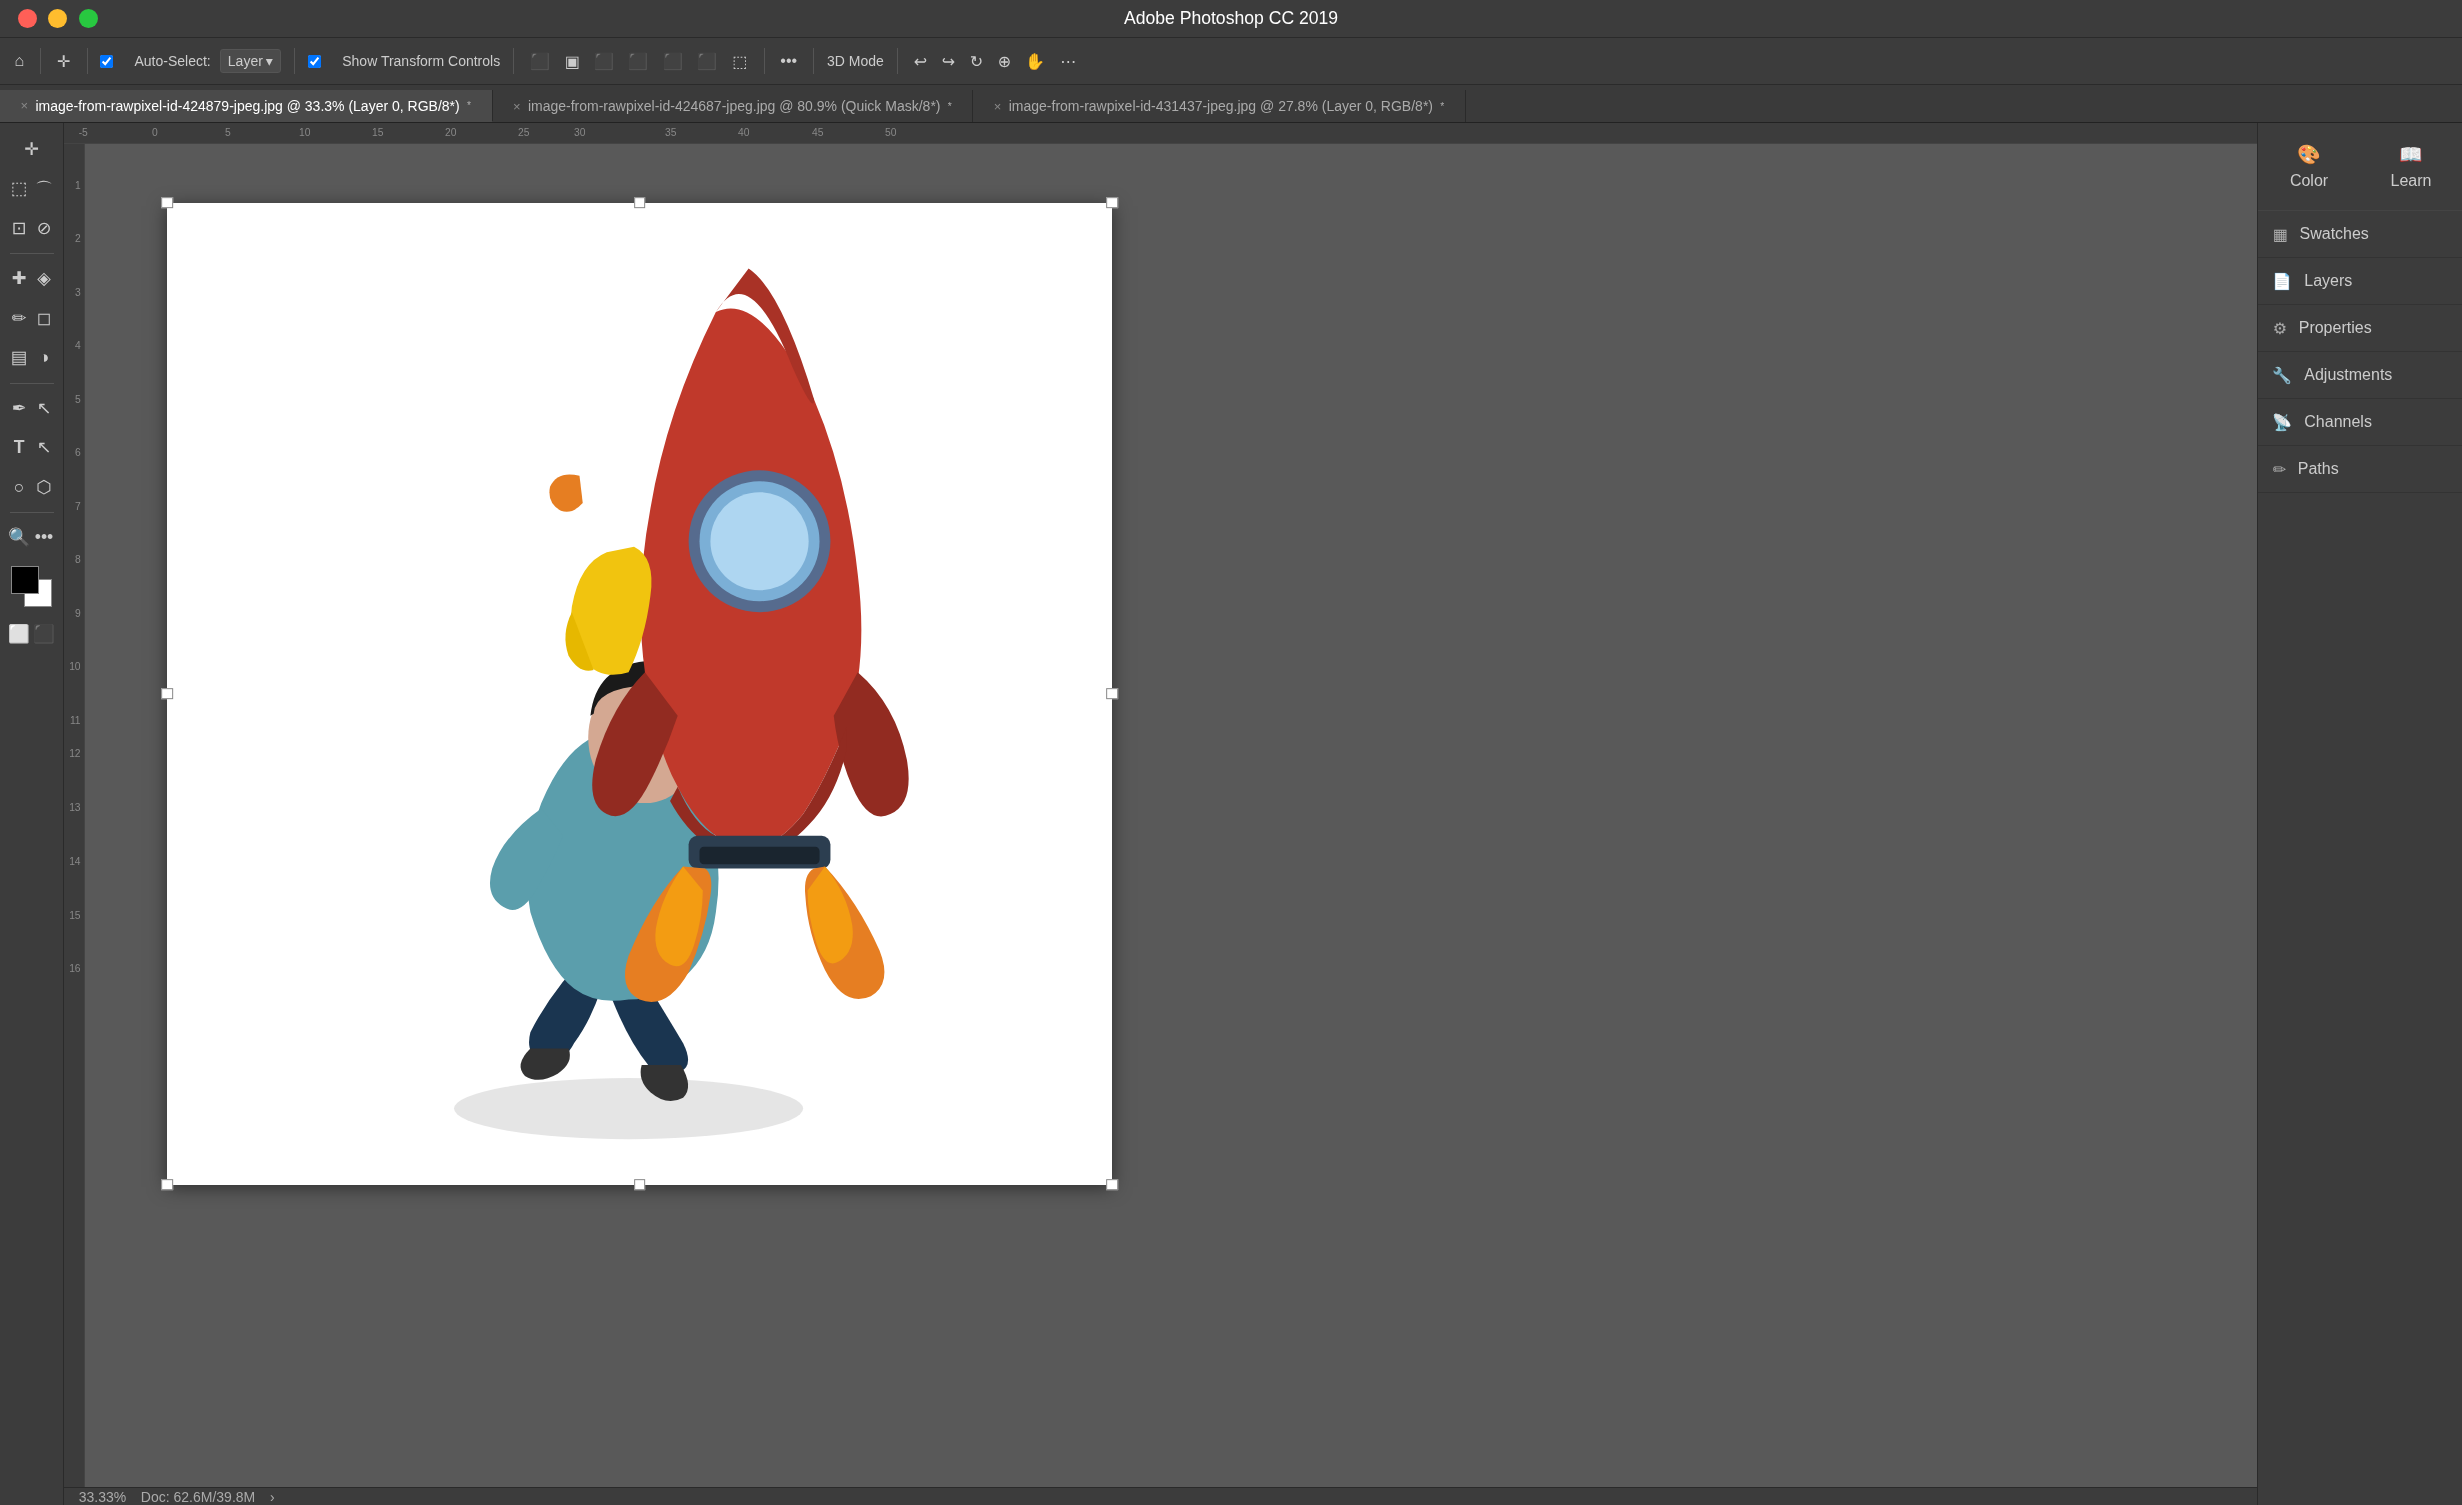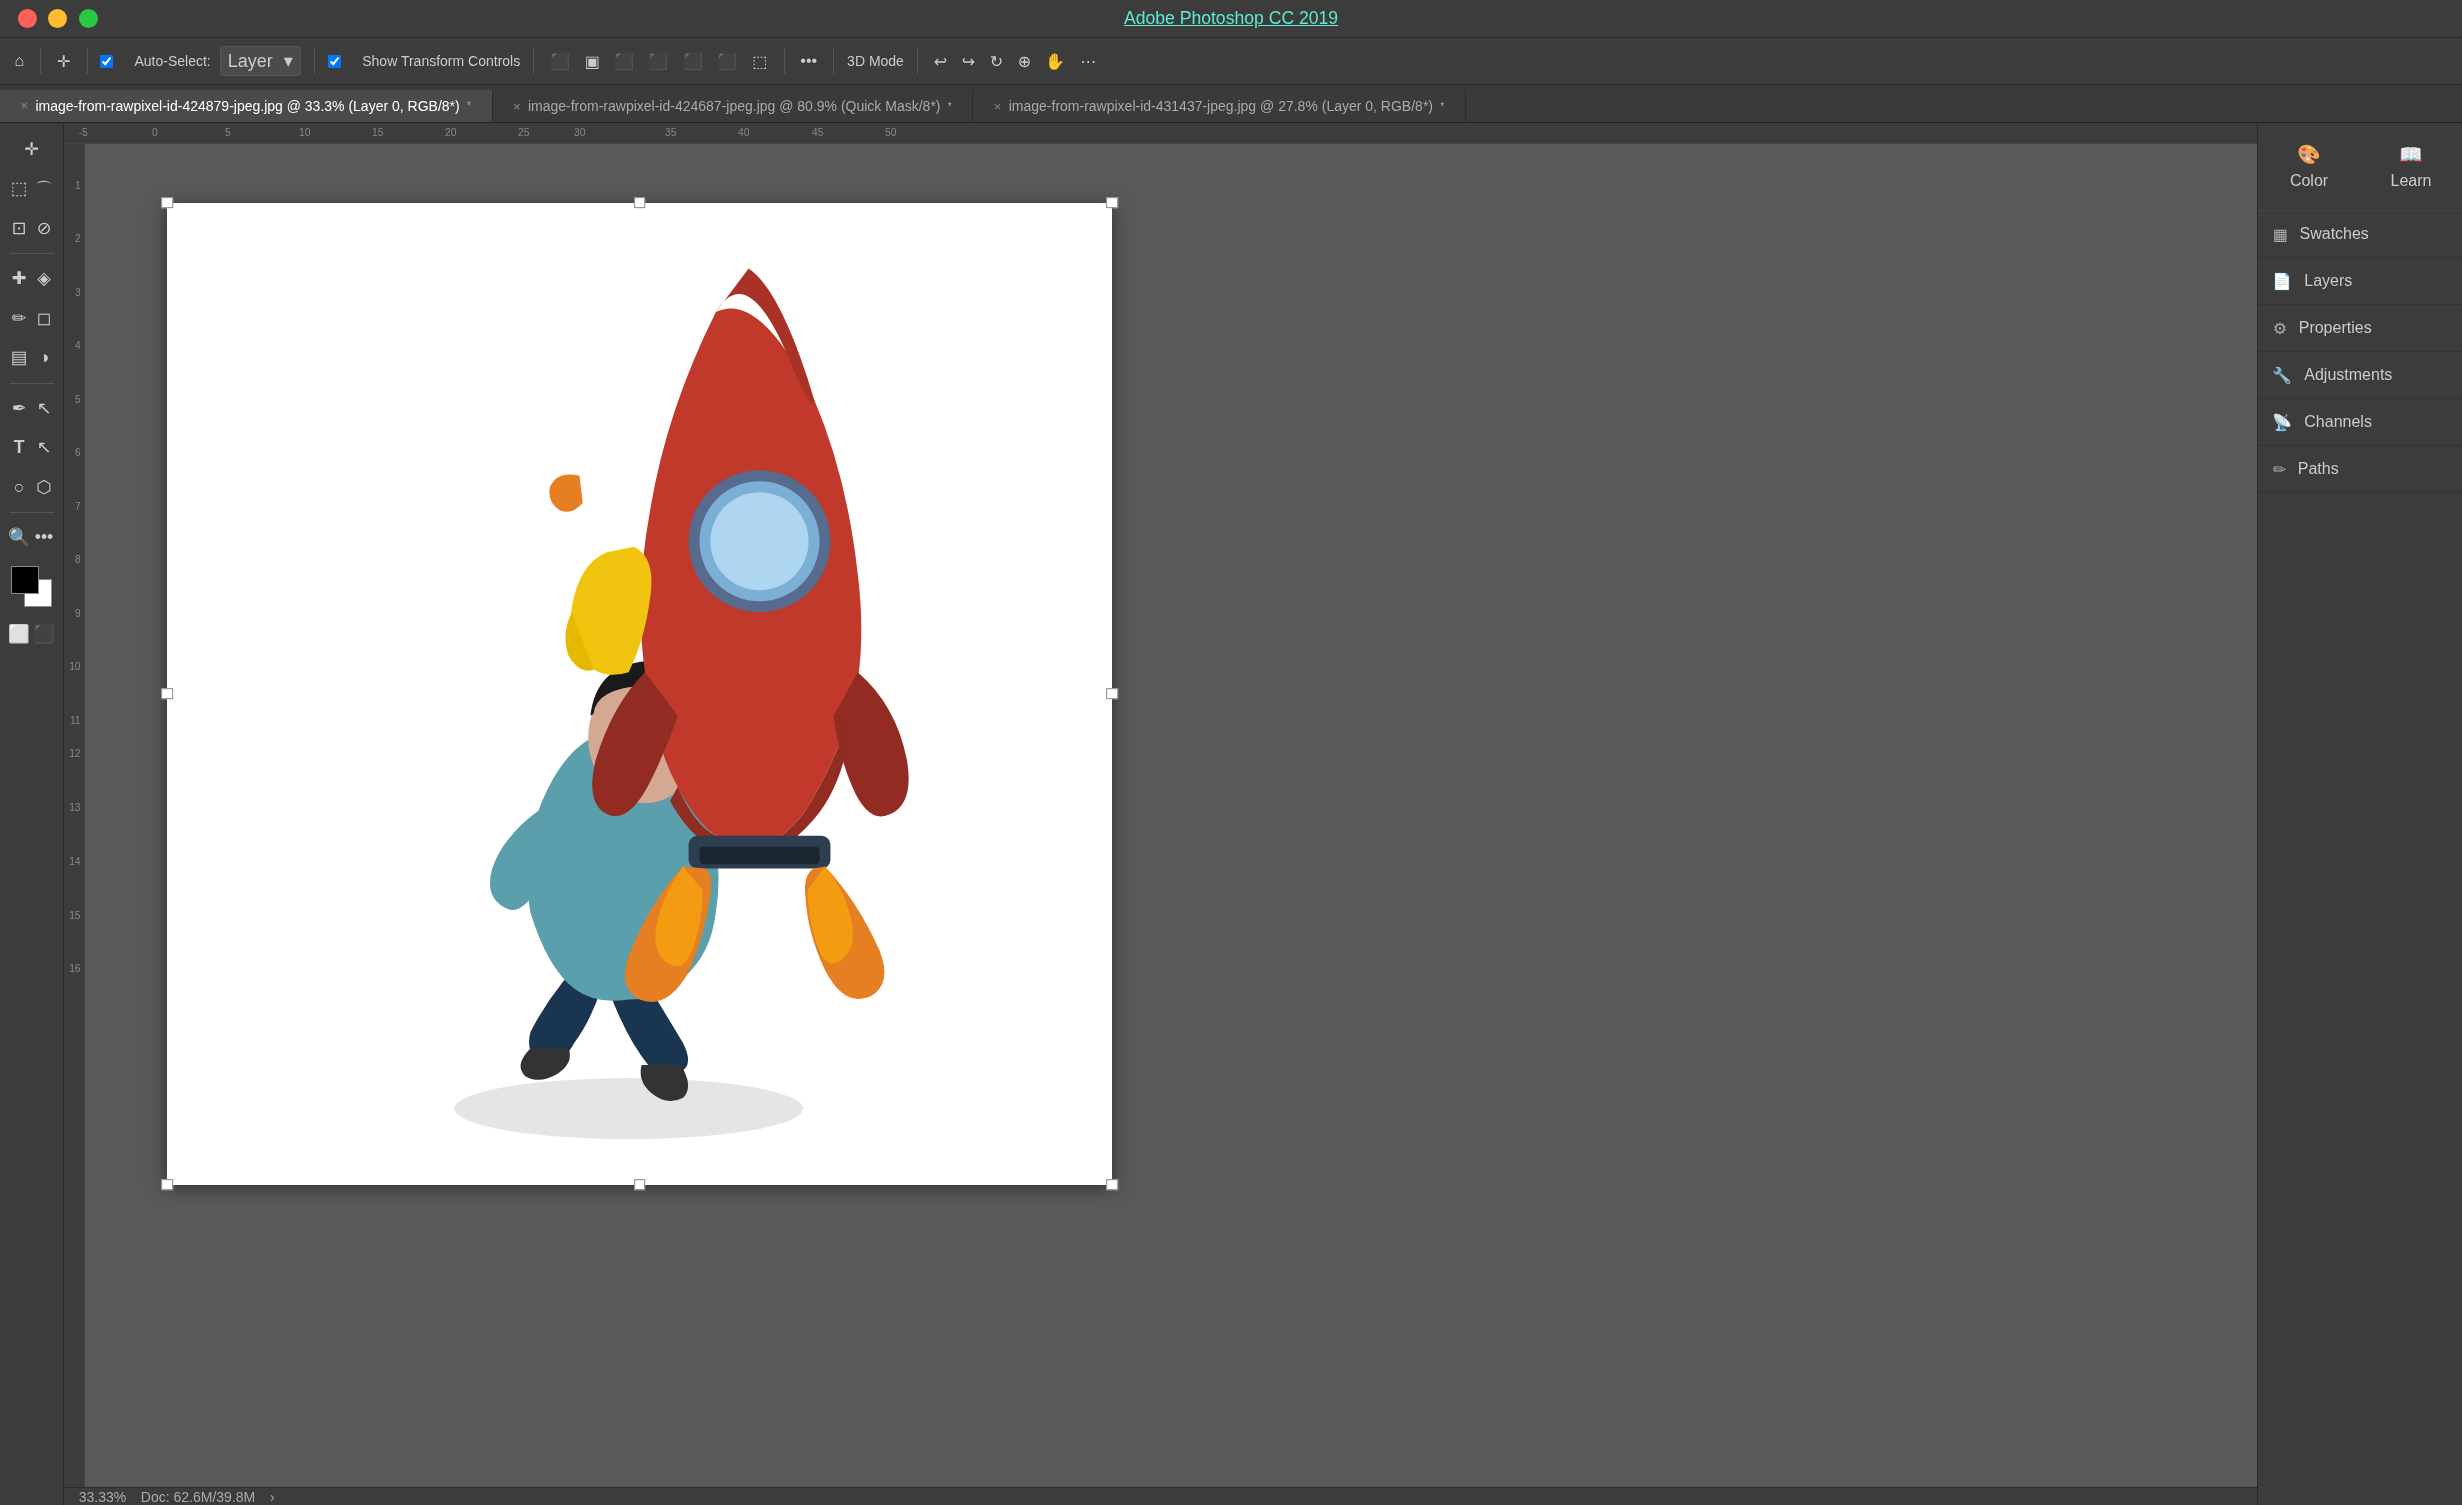--- a/index.html
+++ b/index.html
@@ -9,34 +9,34 @@
     #title-bar {
       width: 100%; height: 38px; background: #3c3c3c;
       display: flex; align-items: center; justify-content: center;
       position: relative; border-bottom: 0.7px solid #2a2a2a;
     }
     #title-bar .window-controls { position: absolute; left: 17.6px; display: flex; gap: 11.7px; align-items: center; }
     .wc-btn { width: 19px; height: 19px; border-radius: 50%; border: none; cursor: pointer; }
     .wc-close { background: #ff5f57; }
     .wc-min { background: #ffbd2e; }
     .wc-max { background: #28c840; }
-    #app-title { color: #5eead4; font-size: 17.6px; text-decoration: underline; }
+    #app-title { color: #ffffff; font-size: 17.6px; }
 
     
     #toolbar {
       width: 100%; height: 47px; background: #3c3c3c;
       display: flex; align-items: center; padding: 0 11.7px; gap: 8.8px;
       border-bottom: 0.7px solid #2a2a2a;
     }
     .toolbar-icon { color: #ccc; font-size: 16px; cursor: pointer; padding: 2.9px; }
     .toolbar-separator { width: 0.7px; height: 26px; background: #555; margin: 0 4.4px; }
     .toolbar-btn {
-      display: flex; align-items: center; gap: 11px;
+      display: flex; align-items: center; gap: 3px;
       background: rgba(255,255,255,0.08); border: 0.7px solid #555;
-      border-radius: 2.9px; padding: 2.9px 7.3px; color: #ccc; font-size: 18px; cursor: pointer;
+      border-radius: 2.9px; padding: 2.9px 7.3px; color: #ccc; font-size: 14px; cursor: pointer;
     }
     .toolbar-checkbox { display: flex; align-items: center; gap: 21px; color: #ccc; font-size: 14px; cursor: pointer; }
     .toolbar-checkbox input { width: 13px; height: 13px; }
     .toolbar-label { color: #ccc; font-size: 14px; }
 
     
     #tabs {
       width: 100%; height: 38px; background: #3a3a3a;
       display: flex; align-items: flex-end; padding: 0;
       border-bottom: 0.7px solid #222;

